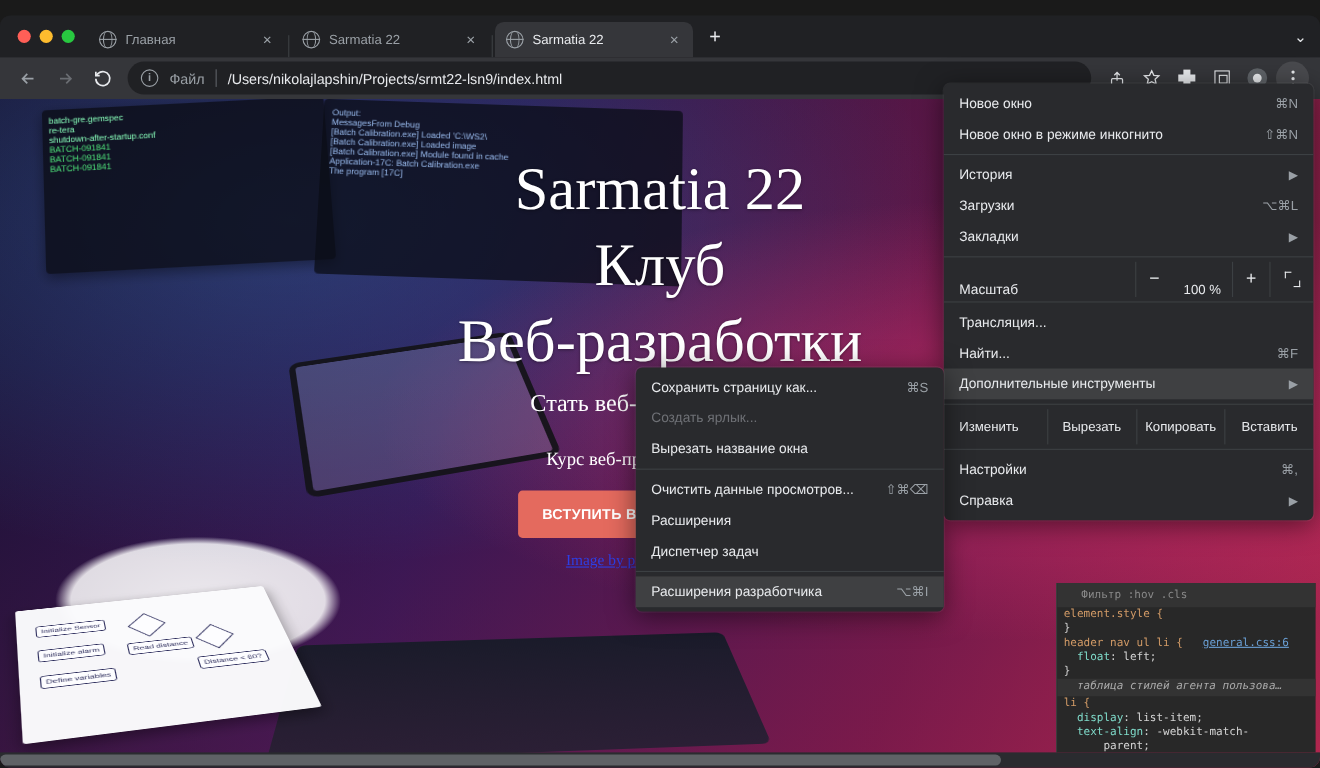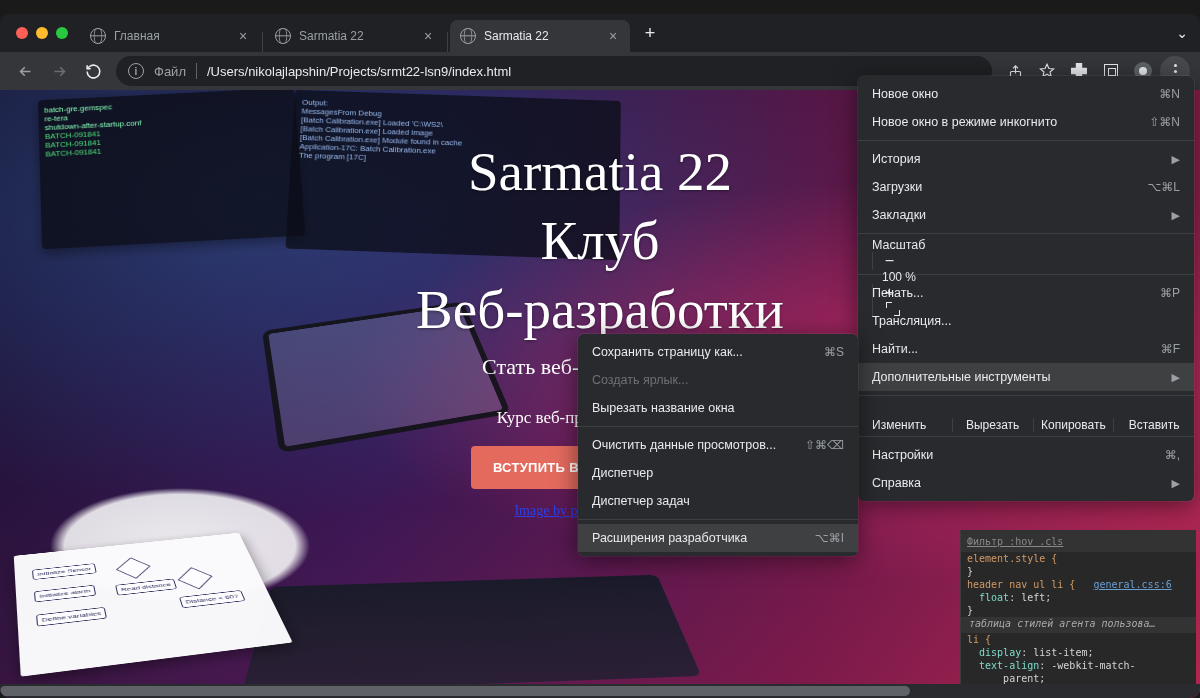--- a/index.html
+++ b/index.html
@@ -76,43 +76,43 @@
 .scrolltrack{ position:absolute; bottom:0; left:0; right:0; height:14px; background:#2a2b2f;}
 .scrollthumb{ position:absolute; bottom:2px; left:0; width:910px; height:10px; background:#5f6266; border-radius:5px;}
 
 
 .chrome-menu { position: absolute; top: 76px; right: 6px; width: 336px; background: #292a2d; border-radius: 6px; box-shadow: 0 4px 24px rgba(0,0,0,0.5), 0 0 0 1px rgba(255,255,255,0.08); color: #e8eaed; font-size: 12.5px; padding: 4px 0; z-index: 50; }
 .menu-item { display: flex; align-items: center; height: 28px; padding: 0 14px; justify-content: space-between; }
 .menu-item:hover, .menu-item.hl { background: #3f4042; }
 .menu-item .sc { color: #9aa0a6; font-size: 12px; }
 .menu-item .arr { color: #9aa0a6; font-size: 11px; }
 .menu-divider { height: 1px; background: #3c4043; margin: 4px 0; }
-.zoom-row { display: flex; align-items: flex-start; height: 32px; padding: 0 0 0 14px; flex-direction: column; }
+.zoom-row { display: flex; align-items: flex-end; height: 32px; padding: 0 0 0 14px; }
 .zoom-row .lbl { flex: 1; }
 .zoom-row .zbtn { width: 34px; height: 32px; display: flex; align-items: center; justify-content: center; color: #e8eaed; font-size: 16px; border-left: 1px solid #3c4043; }
 .zoom-row .zval { width: 54px; text-align: center; font-size: 12px; }
 .zoom-row .fs { width: 40px; border-left: 1px solid #3c4043; display:flex; align-items:center; justify-content:center; height:32px;}
 .fs-icon{ width:14px; height:14px; position:relative;}
 .fs-icon::before,.fs-icon::after{content:"";position:absolute;width:5px;height:5px;border:1.5px solid #e8eaed;}
 .fs-icon::before{top:0;left:0;border-right:none;border-bottom:none;}
 .fs-icon::after{bottom:0;right:0;border-left:none;border-top:none;}
-.edit-row { display:flex; height: 32px; align-items: flex-end; }
+.edit-row { display:flex; height: 32px; }
 .edit-row > div { flex:1; display:flex; align-items:center; justify-content:center; font-size:12px; border-left:1px solid #3c4043;}
 .edit-row > div:first-child{ border-left:none; justify-content:flex-start; padding-left:14px;}
 
 
 .submenu { position: absolute; top: 334px; right: 342px; width: 280px; background: #292a2d; border-radius: 6px; box-shadow: 0 4px 24px rgba(0,0,0,0.5), 0 0 0 1px rgba(255,255,255,0.08); color: #e8eaed; font-size: 12.5px; padding: 4px 0; z-index: 60; }
 .submenu .menu-item.disabled { color: #6e7075; }
 
 
 .devtools { position: absolute; top: 440px; right: 4px; width: 236px; bottom: 14px; background: #282828; color: #ccc; font-family: Menlo, monospace; font-size: 10px; z-index: 20; border-left:1px solid #3c3c3c; overflow:hidden;}
-.devtools .dt-head{ height:22px; background:#333; display:flex; align-items:center; padding:0 6px; gap:6px; color:#888; font-size:10px;text-decoration:underline;}
+.devtools .dt-head{ height:22px; background:#333; display:flex; align-items:center; padding:0 22px; gap:6px; color:#888; font-size:10px;}
 .dt-line{ padding:1px 6px; white-space:pre; }
 .dt-sel{ color:#d19a66;} .dt-prop{ color:#7fdbca;} .dt-val{ color:#d4d4d4;} .dt-link{ color:#6a9fd4; text-decoration:underline;}
-.dt-sep{ height:16px; background:#333; color:#aaa; padding:1px 8px; font-style:italic;}
+.dt-sep{ height:16px; background:#333; color:#aaa; padding:1px 18px; font-style:italic;}
 </style>
 </head>
 <body>
 
 <div class="window">
 
   <div class="tab-strip">
     <div class="traffic-lights">
       <div class="tl red"></div>
       <div class="tl yellow"></div>
@@ -277,24 +277,20 @@
     <span class="lbl">Масштаб</span>
     <span class="zbtn">−</span>
     <span class="zval">100 %</span>
     <span class="zbtn">+</span>
     <span class="fs">
         <span class="fs-icon"></span>
       </span>
   </div>
   <div class="menu-divider"></div>
   <div class="menu-item">
-      <span>Печать...</span>
-      <span class="sc">⌘P</span>
-    </div>
-  <div class="menu-item">
       <span>Трансляция...</span>
     </div>
   <div class="menu-item">
       <span>Найти...</span>
       <span class="sc">⌘F</span>
     </div>
   <div class="menu-item hl">
       <span>Дополнительные инструменты</span>
       <span class="arr">▶</span>
     </div>
@@ -326,21 +322,21 @@
     </div>
   <div class="menu-item">
       <span>Вырезать название окна</span>
     </div>
   <div class="menu-divider"></div>
   <div class="menu-item">
       <span>Очистить данные просмотров...</span>
       <span class="sc">⇧⌘⌫</span>
     </div>
   <div class="menu-item">
-      <span>Диспетчер</span>
+      <span>Расширения</span>
     </div>
   <div class="menu-item">
       <span>Диспетчер задач</span>
     </div>
   <div class="menu-divider"></div>
   <div class="menu-item hl">
       <span>Расширения разработчика</span>
       <span class="sc">⌥⌘I</span>
     </div>
 </div>

